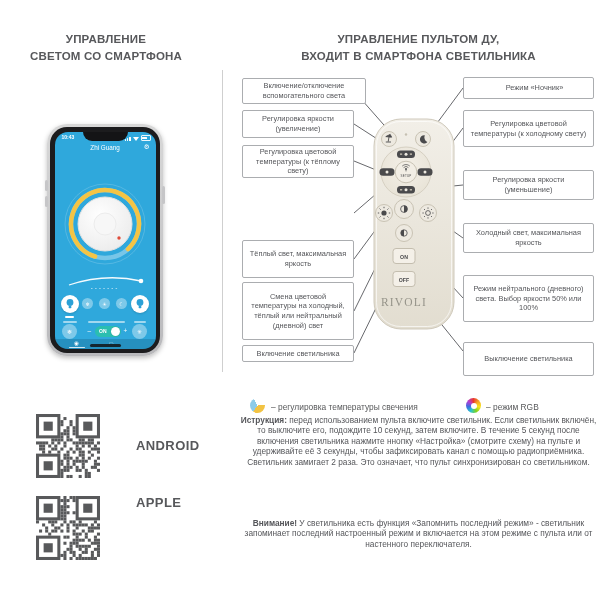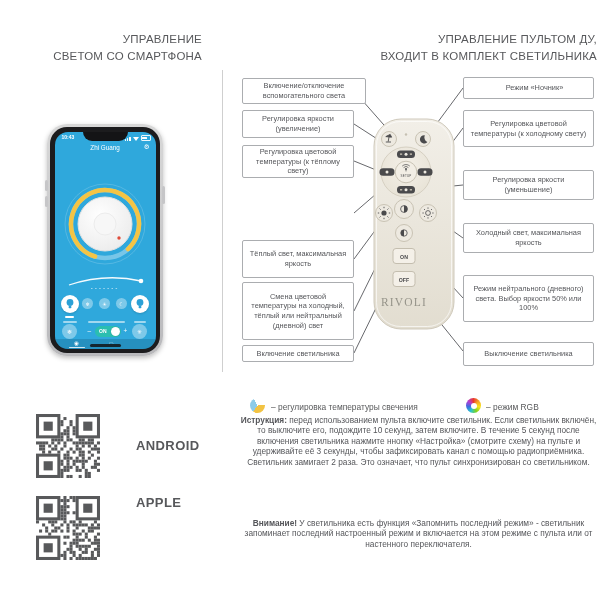--- a/index.html
+++ b/index.html
@@ -1,19 +1,19 @@
 <!DOCTYPE html>
 <html><head>
 <meta charset="utf-8">
 <style>
   html,body{margin:0;padding:0;background:#fff;}
   #stage{position:relative;width:600px;height:600px;background:#fff;overflow:hidden;
          font-family:"Liberation Sans","DejaVu Sans",sans-serif;color:#58595B;}
   .abs{position:absolute;}
-  .heading{font-weight:400;font-size:11.5px;line-height:1.45;text-align:right;color:#57585B;letter-spacing:.2px;}
+  .heading{font-weight:700;font-size:11.5px;line-height:1.45;text-align:center;color:#57585B;letter-spacing:.2px;}
   .callout{position:absolute;background:#fff;border:1px solid #ABADB0;border-radius:2px;
            display:flex;align-items:center;justify-content:center;text-align:center;
            font-size:7.4px;line-height:1.3;color:#55565A;padding:2px 4px;box-sizing:border-box;z-index:3;}
   .divider{position:absolute;width:1px;background:#CFCFCF;}
   
   .phone-frame{position:absolute;left:47px;top:124px;width:116px;height:232px;border-radius:20px;
                background:linear-gradient(180deg,#d8d8d8,#b9b9bc);box-shadow:0 2px 5px rgba(0,0,0,.25);}
   .phone-bezel{position:absolute;left:3px;top:3px;right:3px;bottom:3px;border-radius:17px;background:#1c1c1e;}
   .phone-screen{position:absolute;left:7.5px;top:7.5px;width:101px;height:217px;border-radius:13px;
                 background:#2FA8DC;overflow:hidden;}
@@ -59,21 +59,21 @@
 <body>
 
 <div id="stage">
 
   <div class="abs heading" style="left:10px;top:31px;width:192px;">
     <div>УПРАВЛЕНИЕ</div>
     <div>СВЕТОМ СО СМАРТФОНА</div>
   </div>
   <div class="abs heading" style="left:240px;top:31px;width:357px;">
     <div>УПРАВЛЕНИЕ ПУЛЬТОМ ДУ,</div>
-    <div>ВХОДИТ В КОМПЛЕКТ СВЕТИЛЬНИКА</div>
+    <div>ВХОДИТ В СМАРТФОНА СВЕТИЛЬНИКА</div>
   </div>
 
   <div class="divider" style="left:222px;top:70px;height:302px;"></div>
 
   <svg class="abs" width="600" height="600" style="left:0;top:0;z-index:2;">
     <g stroke="#56575B" stroke-width="0.9">
       <line x1="354" y1="91" x2="391" y2="133"></line>
       <line x1="354" y1="124" x2="399" y2="153"></line>
       <line x1="354" y1="161" x2="381" y2="172"></line>
       <line x1="354" y1="213" x2="398" y2="175"></line>
@@ -116,21 +116,21 @@
     </div>
   <div class="callout" style="left:463px;top:170px;width:131px;height:30px;">
       <span>Регулировка яркости (уменьшение)</span>
     </div>
   <div class="callout" style="left:463px;top:223px;width:131px;height:30px;">
       <span>Холодный свет, максимальная яркость</span>
     </div>
   <div class="callout" style="left:463px;top:275px;width:131px;height:47px;">
       <span>Режим нейтрального (дневного) света. Выбор яркости 50% или 100%</span>
     </div>
-  <div class="callout" style="left:463px;top:342px;width:131px;height:24px;">
+  <div class="callout" style="left:463px;top:342px;width:131px;height:34px;">
       <span>Выключение светильника</span>
     </div>
 
   <svg class="abs" viewBox="0 0 82 212" style="left:373px;top:118px;width:82px;height:212px;z-index:4;">
     <defs>
       <linearGradient id="remgrad" x1="0" y1="0" x2="0" y2="1">
         <stop offset="0" stop-color="#F2EFE8"></stop>
           <stop offset="1" stop-color="#E2DDD0"></stop>
       </linearGradient>
       <radialGradient id="padg" cx="0.5" cy="0.4" r="0.7">

